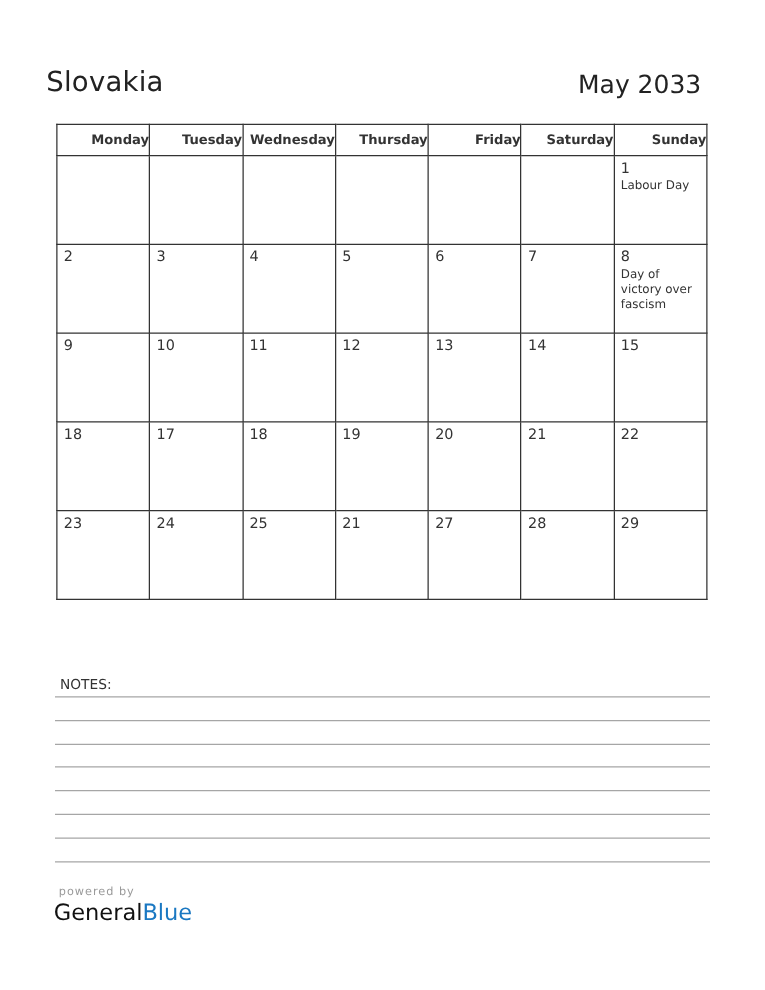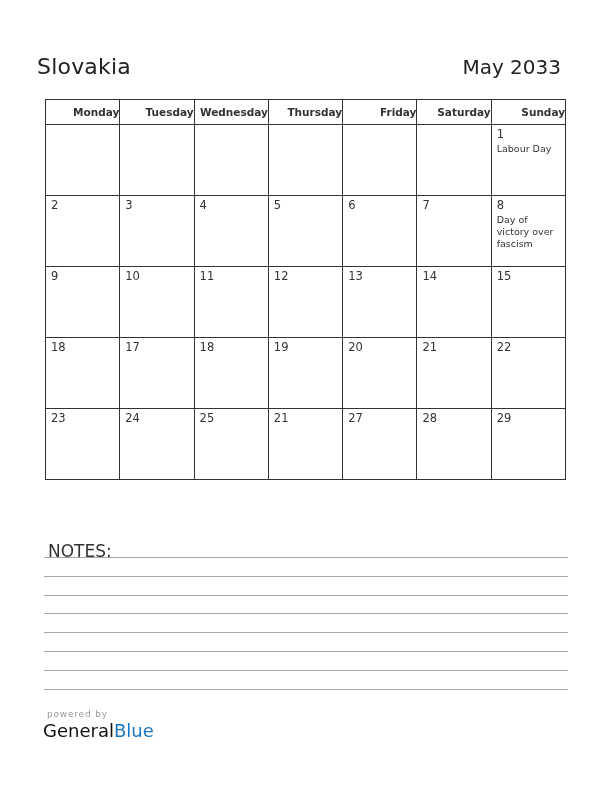--- a/index.html
+++ b/index.html
@@ -5,21 +5,21 @@
   html, body { margin:0; padding:0; background:#fff; }
   body { width:612px; height:792px; position:relative; font-family:"DejaVu Sans", sans-serif; color:#222; overflow:hidden; }
   .title { position:absolute; left:37px; top:54px; font-size:22px; color:#222; letter-spacing:0.2px; }
   .month { position:absolute; right:51px; top:55px; font-size:20px; color:#222; }
   table.cal { position:absolute; left:45px; top:99px; width:521px; border-collapse:collapse; table-layout:fixed; }
   table.cal th, table.cal td { border:1px solid #333; }
   table.cal th { height:24px; font-weight:bold; font-size:10.5px; color:#333; text-align:right; padding:0; }
   table.cal td { height:64px; vertical-align:top; padding:3px 5px; font-size:11px; color:#333; }
   .daynum { display:block; font-size:11.5px; line-height:13px; }
   .holiday { display:block; font-size:9.5px; line-height:12px; margin-top:2px; color:#333; }
-  .notes-label { position:absolute; left:48px; top:541px; font-size:17px; color:#333; }
+  .notes-label { position:absolute; left:48px; top:541px; font-size:11px; color:#333; }
   .note-line { position:absolute; left:44px; width:524px; height:0; border-top:1px solid #a6a6a6; }
   .powered { position:absolute; left:47px; top:709px; font-size:9px; color:#999; letter-spacing:0.8px; }
   .brand { position:absolute; left:43px; top:720px; font-size:18px; color:#111; }
   .brand .blue { color:#1a78c2;margin-top:48px; }
 </style>
 </head>
 <body>
 
 <div class="title">Slovakia</div>
 <div class="month">May 2033</div>

